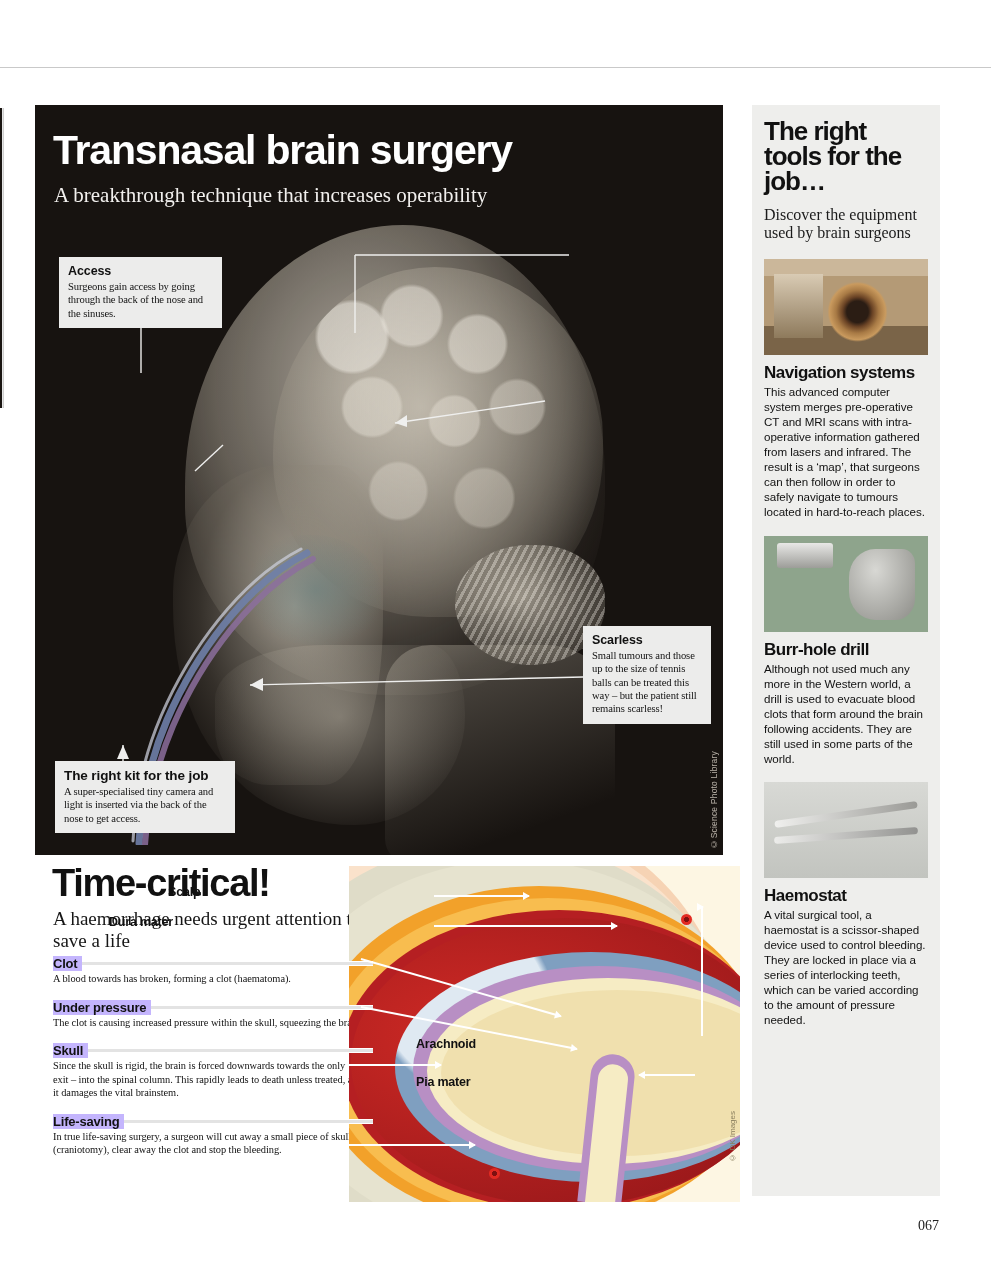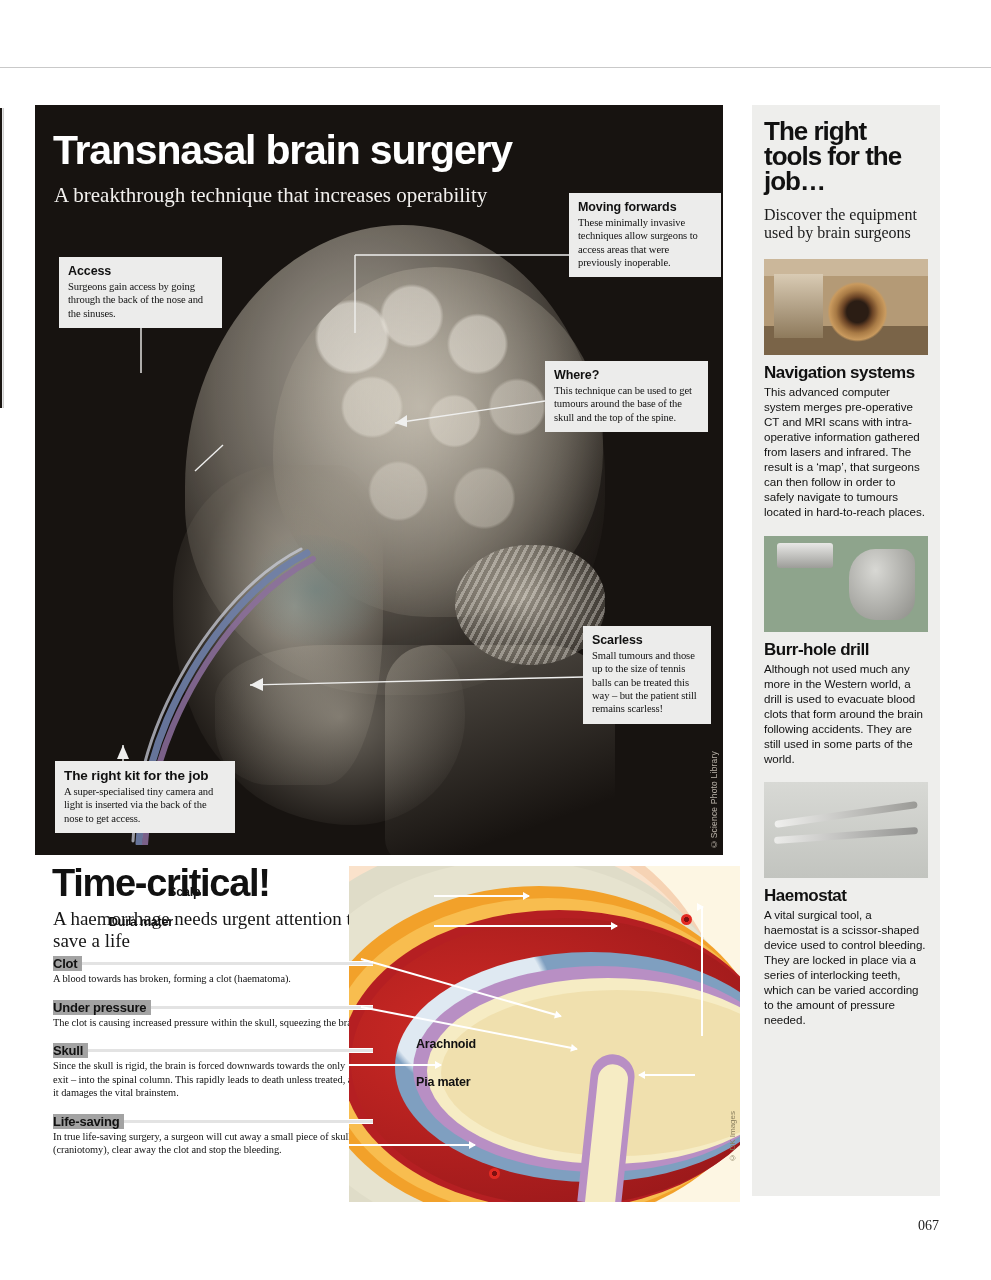--- a/index.html
+++ b/index.html
@@ -211,21 +211,21 @@
   }
   .tc-sub {
     position: absolute; left: 1px; top: 46px; width: 330px;
     font-family: "Liberation Serif", serif;
     font-size: 19px; line-height: 1.14; color: #161616;
   }
   .tc-list { position: absolute; left: 1px; top: 92px; width: 320px; }
   .tc-item { margin-bottom: 12px; position: relative; }
   .tc-item h5 {
     font-size: 13px; font-weight: bold; letter-spacing: -.2px; margin-bottom: 1px;
-    display: inline-block; background: #a3a3a3; padding-right: 5px; position: relative; z-index: 2;
+    display: inline-block; background: #c4b5fd; padding-right: 5px; position: relative; z-index: 2;
   }
   .tc-rule {
     position: absolute; left: 0; top: 7px; right: 0; height: 5px;
     background: linear-gradient(180deg,#fff 0 1px,#e3e3e3 1px 4px,#fff 4px 5px);
     z-index: 1;
   }
   .tc-item p {
     font-family: "Liberation Serif", serif;
     font-size: 10.4px; line-height: 1.3; letter-spacing: -.05px;
   }
@@ -331,29 +331,21 @@
     </svg>
 
     <div class="hero-title">Transnasal brain surgery</div>
     <div class="hero-sub">A breakthrough technique that increases operability</div>
 
     <div class="callout co-access">
       <h4>Access</h4>
       <p>Surgeons gain access by going through the back of the nose and the sinuses.</p>
     </div>
 
-    <div class="callout co-moving">
-      <h4>Moving forwards</h4>
-      <p>These minimally invasive techniques allow surgeons to access areas that were previously inoperable.</p>
-    </div>
-
-    <div class="callout co-where">
-      <h4>Where?</h4>
-      <p>This technique can be used to get tumours around the base of the skull and the top of the spine.</p>
-    </div>
+
 
     <div class="callout co-scarless">
       <h4>Scarless</h4>
       <p>Small tumours and those up to the size of tennis balls can be treated this way – but the patient still remains scarless!</p>
     </div>
 
     <div class="callout co-kit">
       <h4>The right kit for the job</h4>
       <p>A super-specialised tiny camera and light is inserted via the back of the nose to get access.</p>
     </div>

